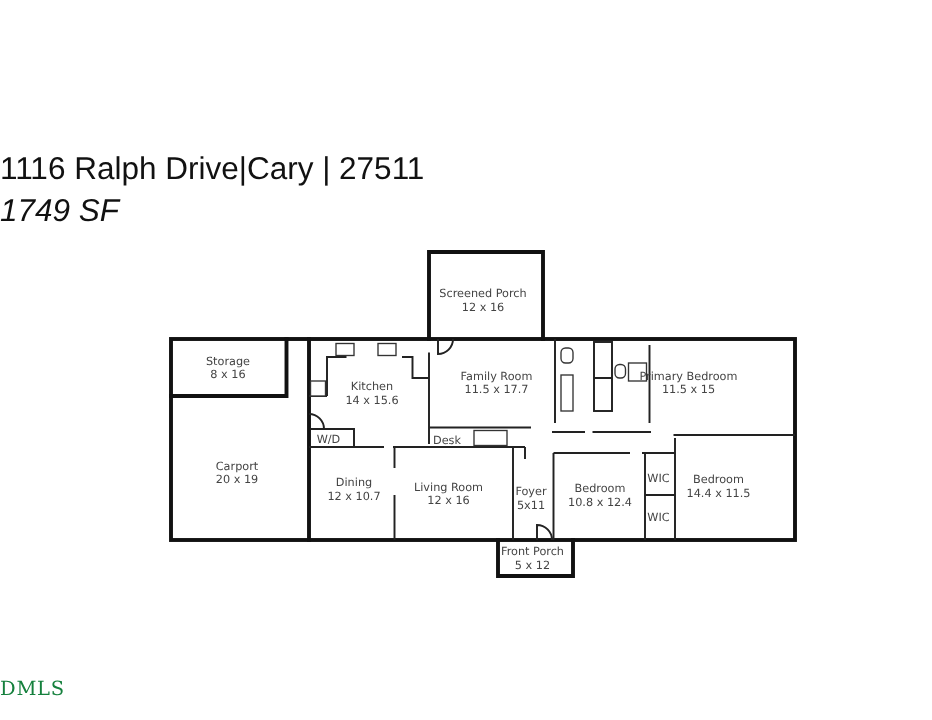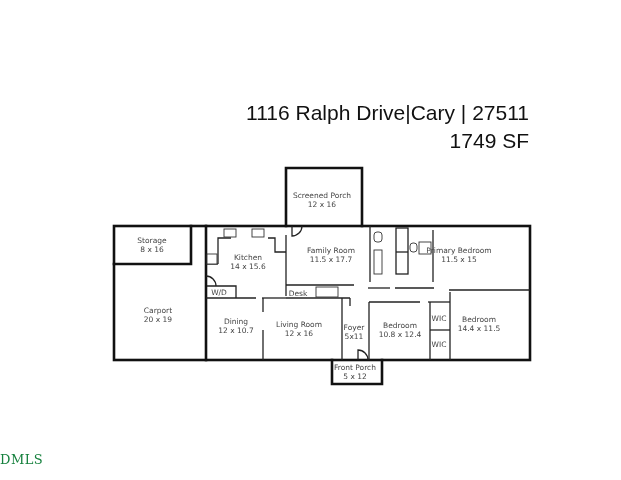--- a/index.html
+++ b/index.html
@@ -1,22 +1,22 @@
 <!DOCTYPE html>
 <html><head>
 <meta charset="utf-8">
 <style>
   html, body { margin: 0; padding: 0; background: #ffffff; }
   body { width: 621px; height: 480px; position: relative; overflow: hidden; font-family: "DejaVu Sans", sans-serif; }
   .title {
-    position: absolute; left: 0; width: 529px; text-align: right;
+    position: absolute; left: 0; width: 529px; text-align: left;
     font-family: "Liberation Sans", sans-serif; color: #111; font-size: 21px; line-height: 24px;
   }
   #title-line1 { top: 101px; }
-  #title-line2 { top: 129px; }
+  #title-line2 { top: 129px; font-style: italic; }
   svg#plan { position: absolute; left: 0; top: 0; }
   .wall { stroke: #111; stroke-width: 2.6; fill: none; stroke-linecap: square; }
   .iwall { stroke: #222; stroke-width: 1.3; fill: none; }
   .fix { stroke: #333; stroke-width: 0.9; fill: #fff; }
   .room-label { font-family: "DejaVu Sans", sans-serif; font-size: 7.5px; fill: #444; text-anchor: middle; }
   .watermark { position: absolute; left: 0; top: 452px; font-family: "DejaVu Serif", serif; font-size: 13px; color: #15803d; letter-spacing: 0.5px; }
 </style>
 </head>
 <body>
 

